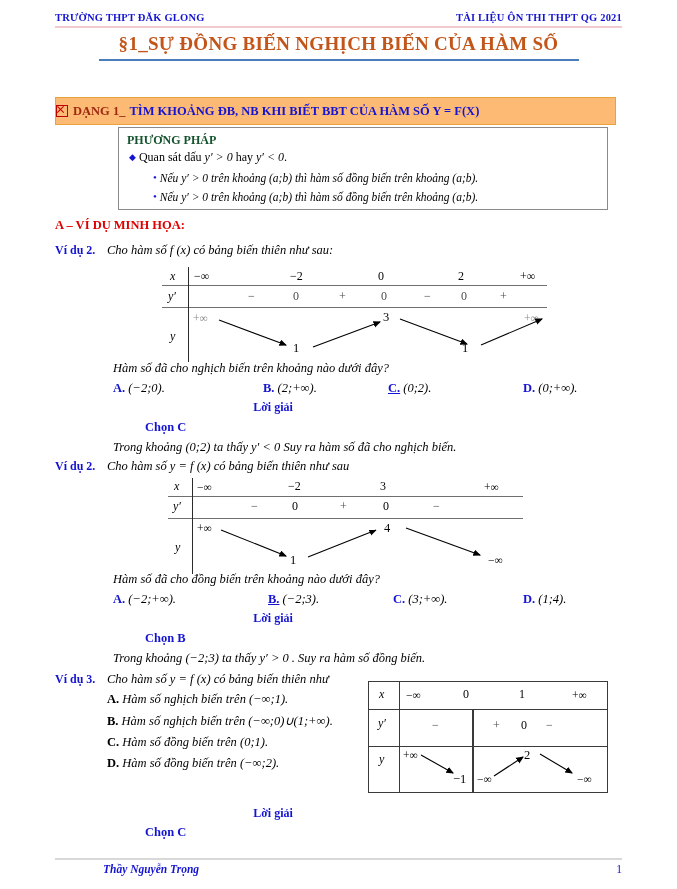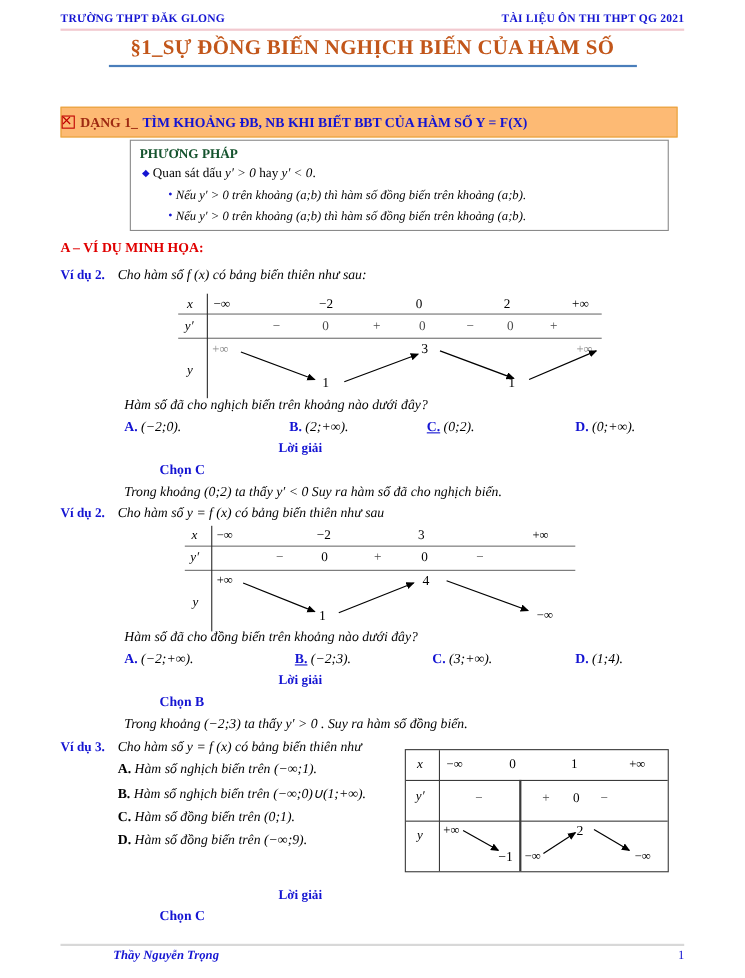--- a/index.html
+++ b/index.html
@@ -332,21 +332,21 @@
     <div class="body-t mth" style="margin-left:52px; margin-top:6px;">
       <b class="up">B.</b>
       <span>Hàm số nghịch biến trên (−∞;0)∪(1;+∞).</span>
     </div>
     <div class="body-t mth" style="margin-left:52px; margin-top:6px;">
       <b class="up corr">C.</b>
       <span>Hàm số đồng biến trên (0;1).</span>
     </div>
     <div class="body-t mth" style="margin-left:52px; margin-top:6px;">
       <b class="up">D.</b>
-      <span>Hàm số đồng biến trên (−∞;9).</span>
+      <span>Hàm số đồng biến trên (−∞;2).</span>
     </div>
   </div>
 
   <div class="bbt3" style="left:368px; top:681px; width:238px; height:110px;">
     <div class="gl" style="left:0px;  top:27px; width:238px; height:1px;"></div>
     <div class="gl" style="left:0px;  top:64px; width:238px; height:1px;"></div>
     <div class="gl" style="left:30px; top:0px;  width:1px;   height:110px;"></div>
     <div class="gl" style="left:103px; top:27px; width:2px;  height:83px;"></div>
 
     <span class="cell it" style="left:10px; top:5px;">x</span>

